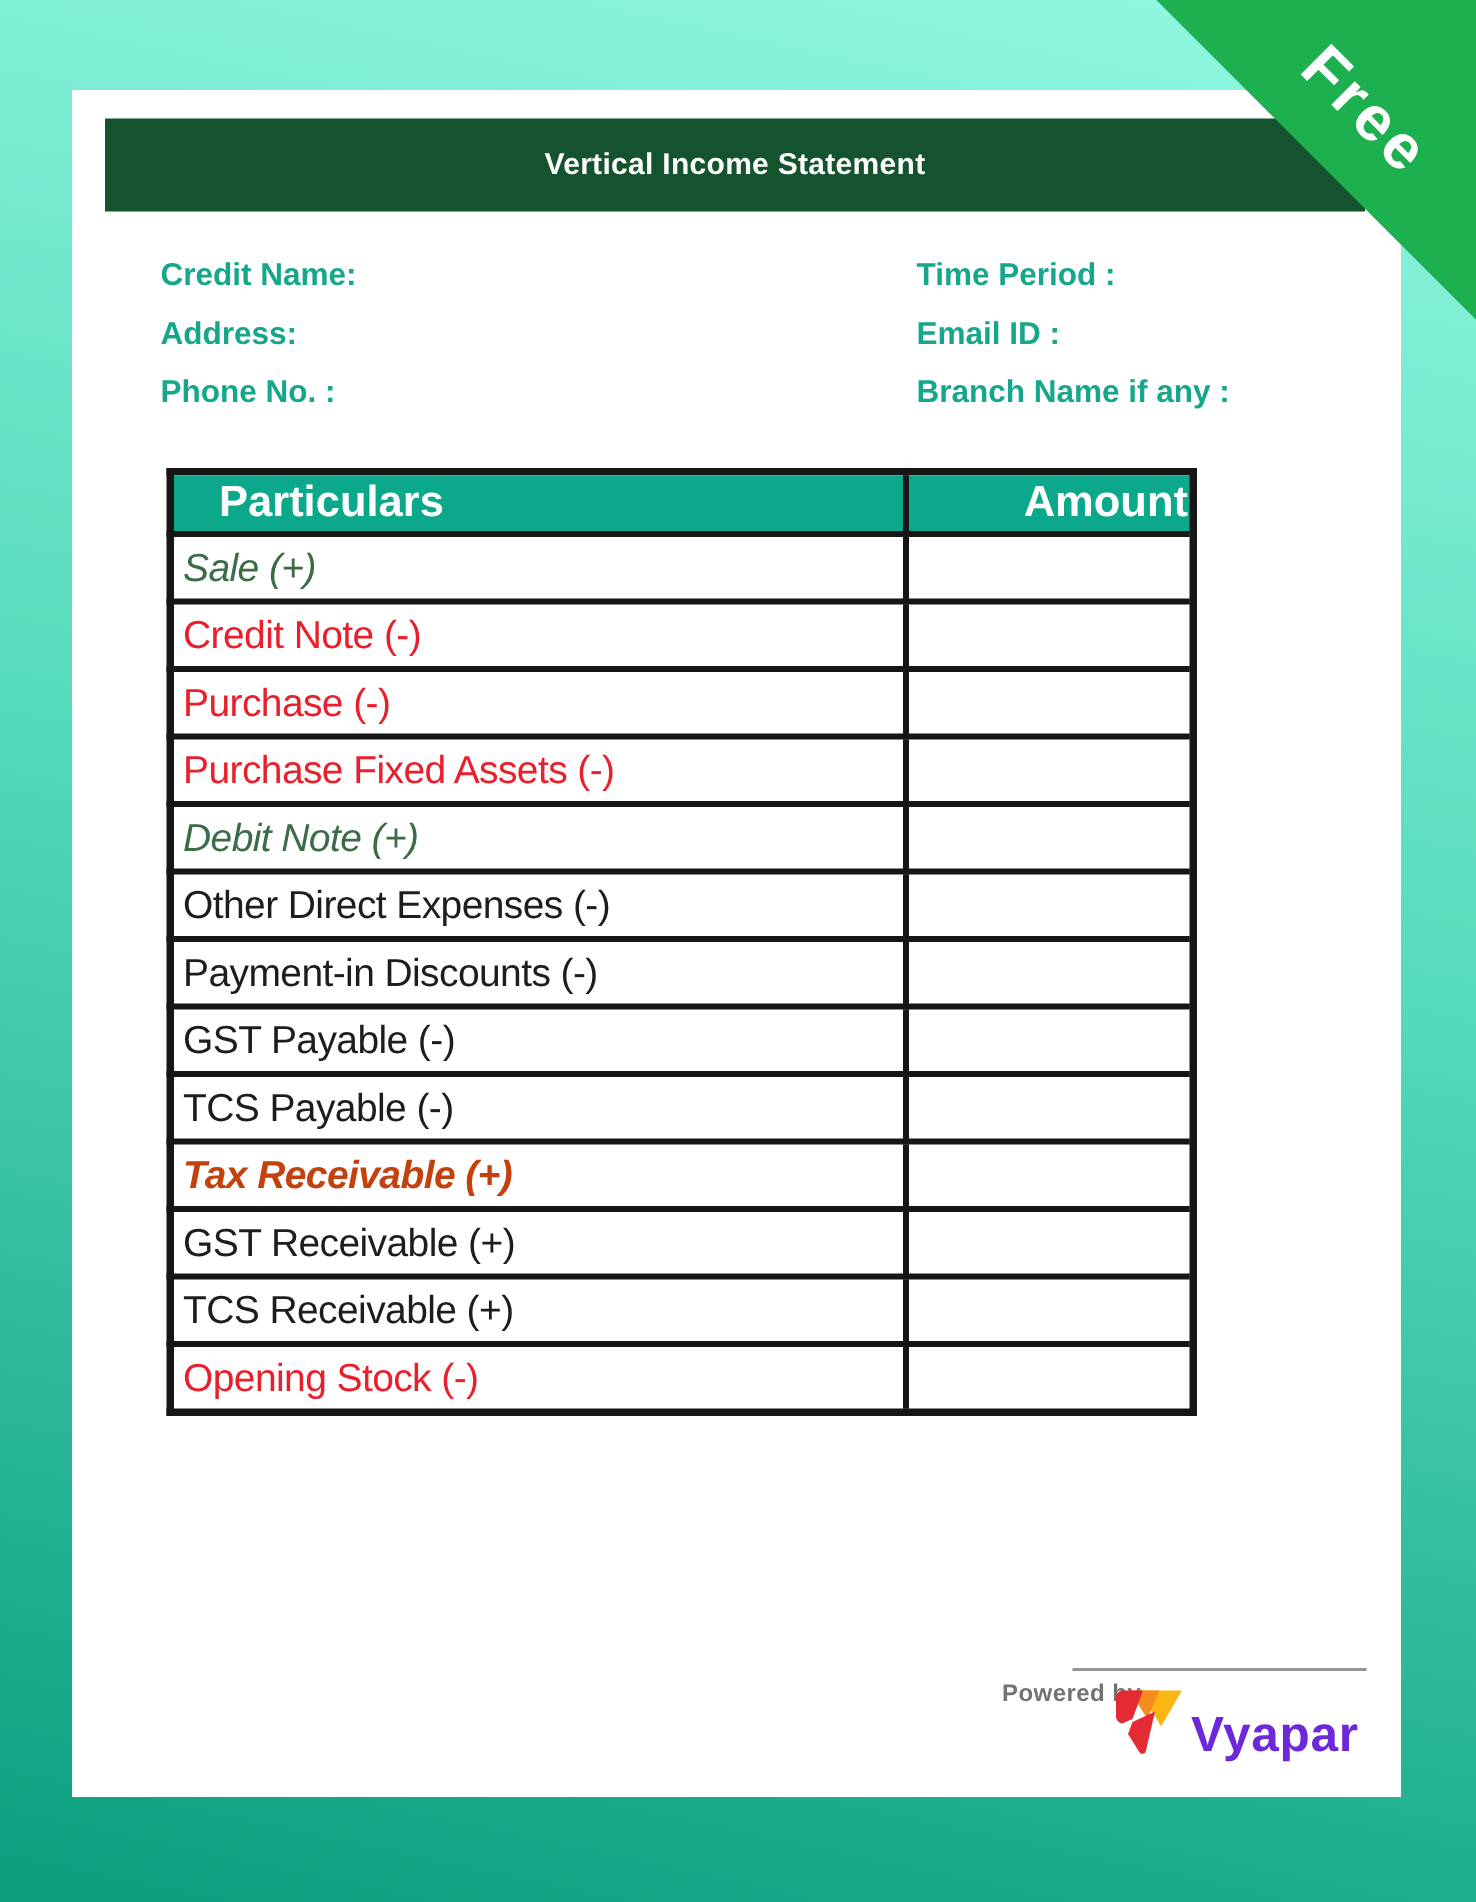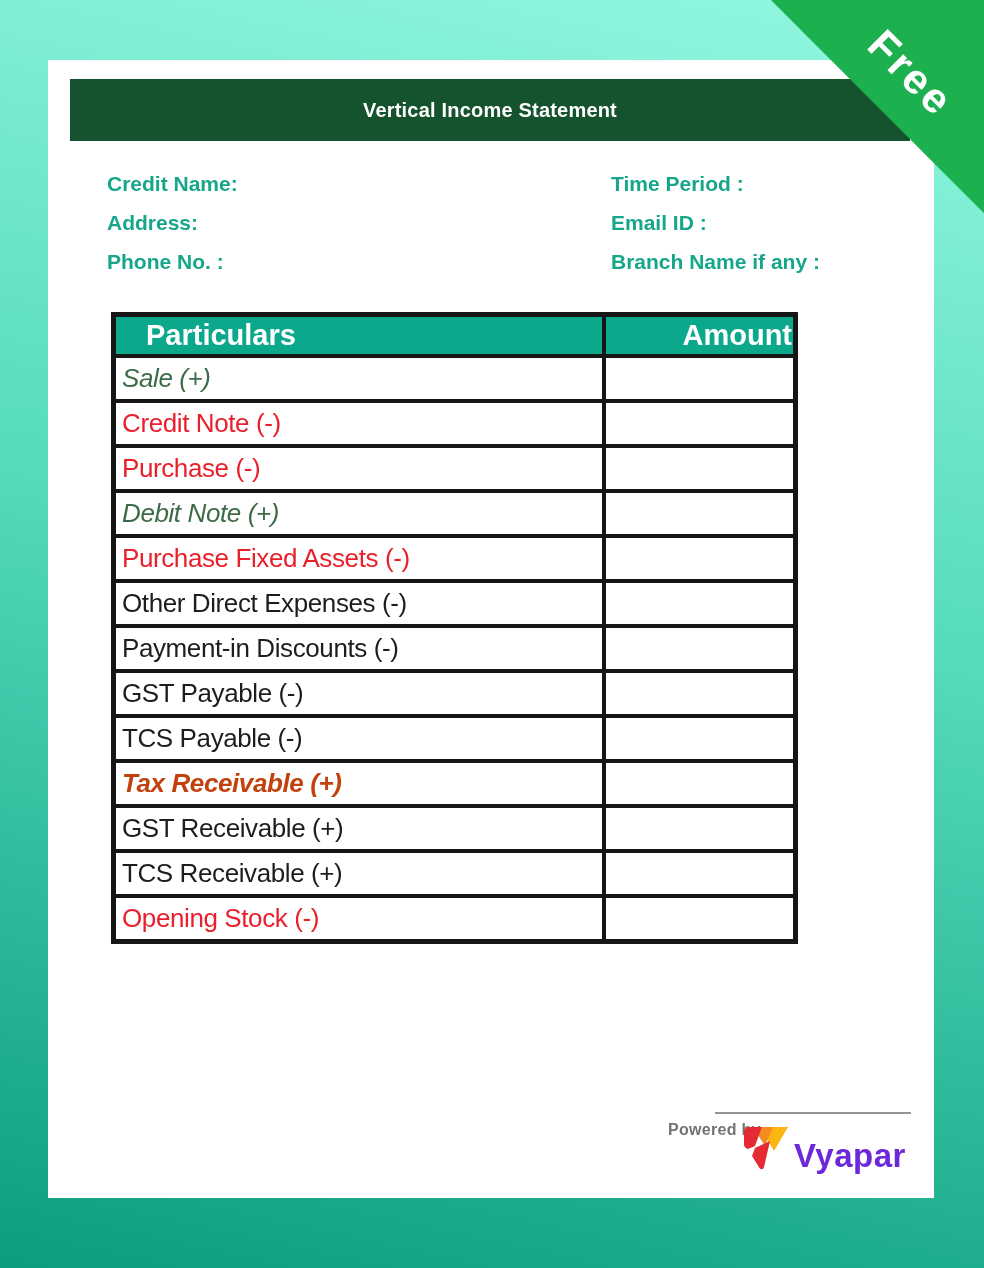--- a/index.html
+++ b/index.html
@@ -104,25 +104,25 @@
           </tr>
           <tr>
             <td class="cell-p c-red">Credit Note (-)</td>
             <td class="cell-a"></td>
           </tr>
           <tr>
             <td class="cell-p c-red">Purchase (-)</td>
             <td class="cell-a"></td>
           </tr>
           <tr>
-            <td class="cell-p c-green">Debit Note (+)</td>
+            <td class="cell-p c-red">Purchase Fixed Assets (-)</td>
             <td class="cell-a"></td>
           </tr>
           <tr>
-            <td class="cell-p c-red">Purchase Fixed Assets (-)</td>
+            <td class="cell-p c-green">Debit Note (+)</td>
             <td class="cell-a"></td>
           </tr>
           <tr>
             <td class="cell-p c-black ind">Other Direct Expenses (-)</td>
             <td class="cell-a"></td>
           </tr>
           <tr>
             <td class="cell-p c-black ind">Payment-in Discounts (-)</td>
             <td class="cell-a"></td>
           </tr>

